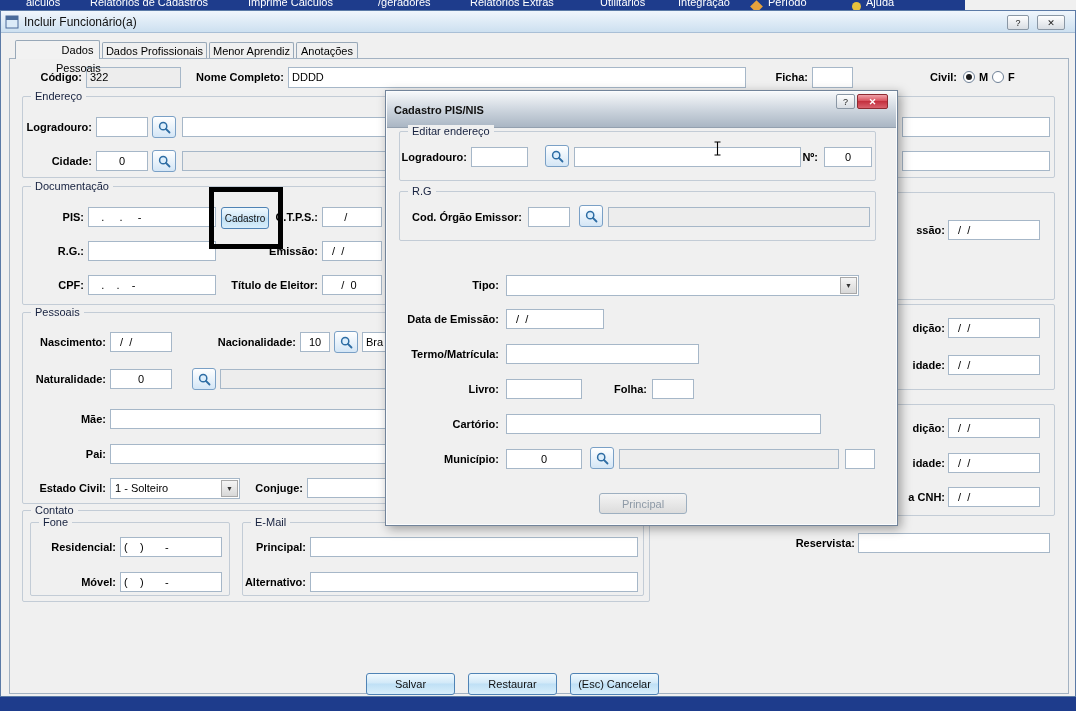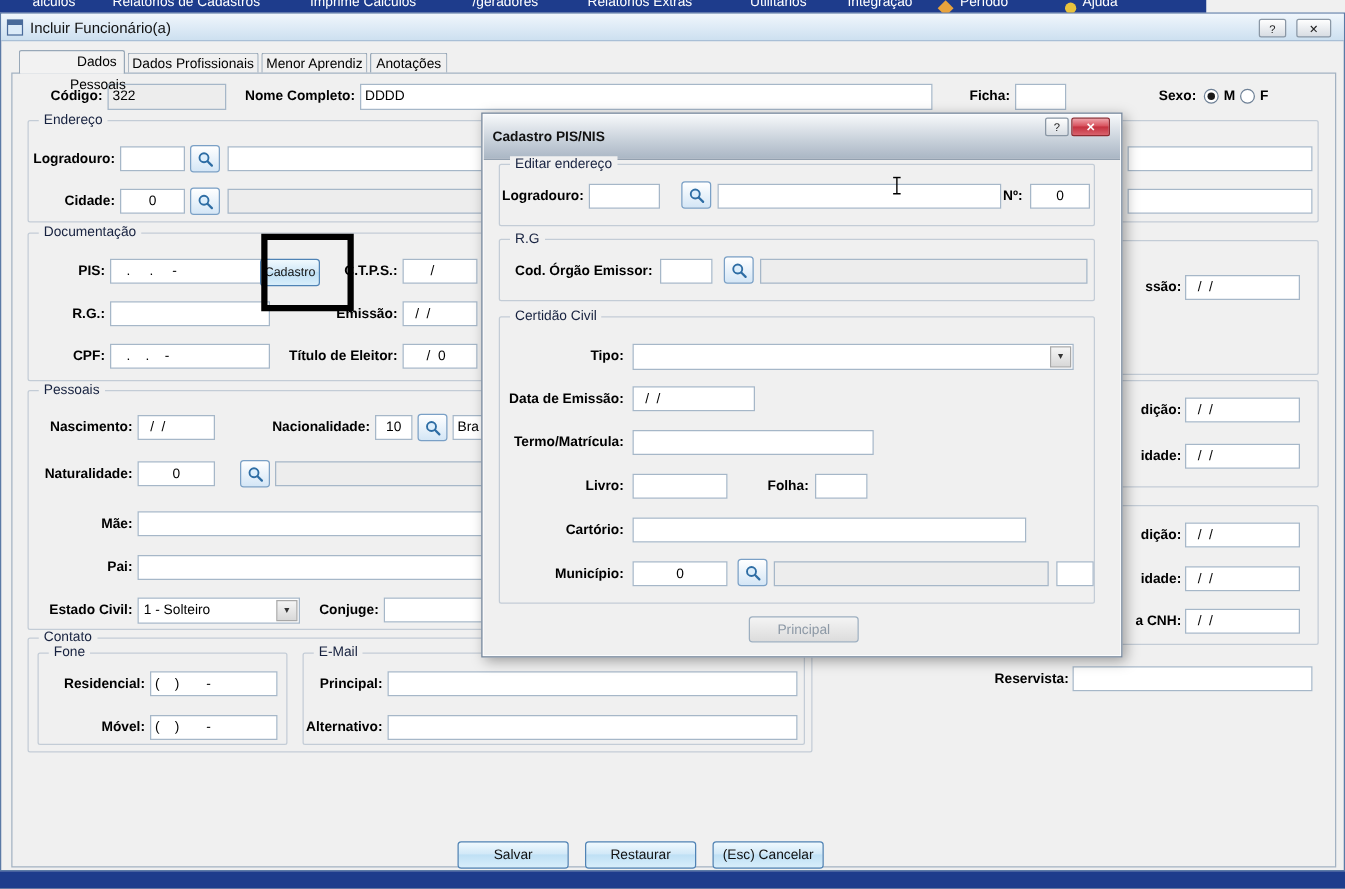--- a/index.html
+++ b/index.html
@@ -83,21 +83,21 @@
     <div class="tab" style="left:295px;top:31px;width:62px;height:17px;line-height:16px;">Anotações</div>
     <div class="panel" style="top:47px;"></div>
   </div>
 
   <span class="lbl" style="right:994px;top:71px">Código:</span>
   <div class="fld dis" style="left:86px;top:67px;width:95px;height:21px">322</div>
   <span class="lbl" style="right:792px;top:71px">Nome Completo:</span>
   <div class="fld" style="left:288px;top:67px;width:458px;height:21px">DDDD</div>
   <span class="lbl" style="right:268px;top:71px">Ficha:</span>
   <div class="fld" style="left:812px;top:67px;width:41px;height:21px"></div>
-  <span class="lbl" style="right:119px;top:71px">Sexo:</span>
+  <span class="lbl" style="right:119px;top:71px">Civil:</span>
   <span class="radio sel" style="left:963px;top:71px"></span>
   <span class="lbl" style="left:979px;top:71px">M</span>
   <span class="radio" style="left:992px;top:71px"></span>
   <span class="lbl" style="left:1008px;top:71px">F</span>
 
   <div class="grp" style="left:22px;top:96px;width:1033px;height:82px">
     <span class="grp-title">Endereço</span>
   </div>
   <span class="lbl" style="right:984px;top:121px">Logradouro:</span>
   <div class="fld" style="left:96px;top:117px;width:52px"></div>
@@ -118,21 +118,21 @@
       </svg>
   </div>
   <div class="fld dis" style="left:182px;top:151px;width:563px"></div>
   <div class="fld" style="left:902px;top:151px;width:148px"></div>
 
   <div class="grp" style="left:22px;top:186px;width:620px;height:119px">
     <span class="grp-title">Documentação</span>
   </div>
   <span class="lbl" style="right:992px;top:211px">PIS:</span>
   <div class="fld" style="left:88px;top:207px;width:128px">   .     .     -</div>
-  <div class="btn small" style="left:208px;top:207px;width:48px;height:22px">Cadastro</div>
+  <div class="btn small" style="left:221px;top:207px;width:48px;height:22px">Cadastro</div>
   <span class="lbl" style="right:758px;top:211px">C.T.P.S.:</span>
   <div class="fld" style="left:322px;top:207px;width:60px">      /</div>
   <span class="lbl" style="right:992px;top:245px">R.G.:</span>
   <div class="fld" style="left:88px;top:241px;width:128px"></div>
   <span class="lbl" style="right:758px;top:245px">Emissão:</span>
   <div class="fld" style="left:322px;top:241px;width:60px">  /  /</div>
   <span class="lbl" style="right:992px;top:279px">CPF:</span>
   <div class="fld" style="left:88px;top:275px;width:128px">   .    .    -</div>
   <span class="lbl" style="right:758px;top:279px">Título de Eleitor:</span>
   <div class="fld" style="left:322px;top:275px;width:60px">     /  0</div>
@@ -248,23 +248,20 @@
     <span class="lbl" style="right:375px;top:120px">Cod. Órgão Emissor:</span>
     <div class="fld" style="left:142px;top:116px;width:42px"></div>
     <div class="mag" style="left:193px;top:114px">
       <svg width="13" height="13" viewBox="0 0 13 13">
           <circle cx="5.2" cy="5.2" r="3.6" fill="#dceefc" stroke="#2e6da4" stroke-width="1.5"></circle>
           <line x1="8" y1="8" x2="11.5" y2="11.5" stroke="#2e6da4" stroke-width="1.8" stroke-linecap="round"></line>
         </svg>
     </div>
     <div class="fld dis" style="left:222px;top:116px;width:262px"></div>
 
-    <div class="grp" style="left:13px;top:162px;width:477px;height:230px">
-      <span class="grp-title">Certidão Civil</span>
-    </div>
     <span class="lbl" style="right:398px;top:188px">Tipo:</span>
     <div class="combo" style="left:120px;top:184px;width:353px">
       <span class="val"></span>
       <span class="arrow">▼</span>
     </div>
     <span class="lbl" style="right:398px;top:222px">Data de Emissão:</span>
     <div class="fld" style="left:120px;top:218px;width:98px">  /  /</div>
     <span class="lbl" style="right:398px;top:257px">Termo/Matrícula:</span>
     <div class="fld" style="left:120px;top:253px;width:193px"></div>
     <span class="lbl" style="right:398px;top:292px">Livro:</span>

